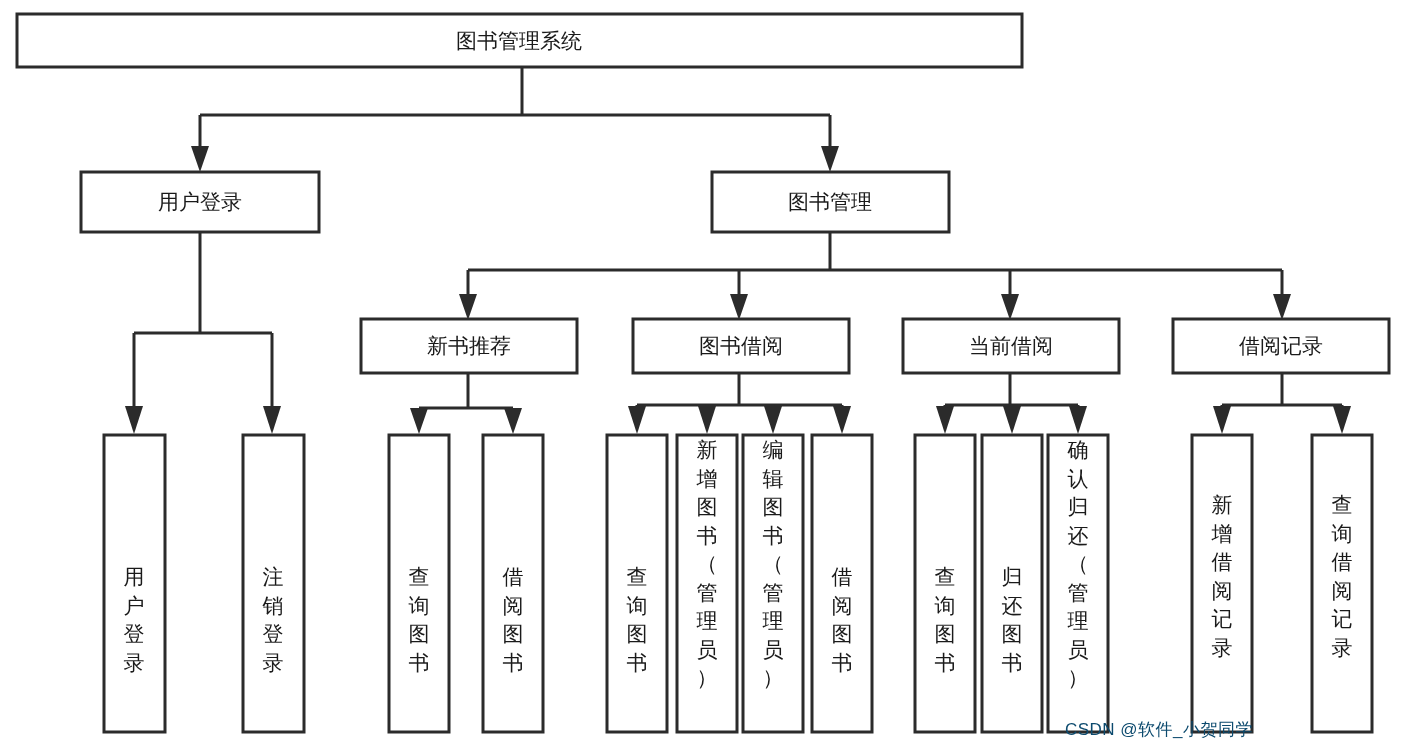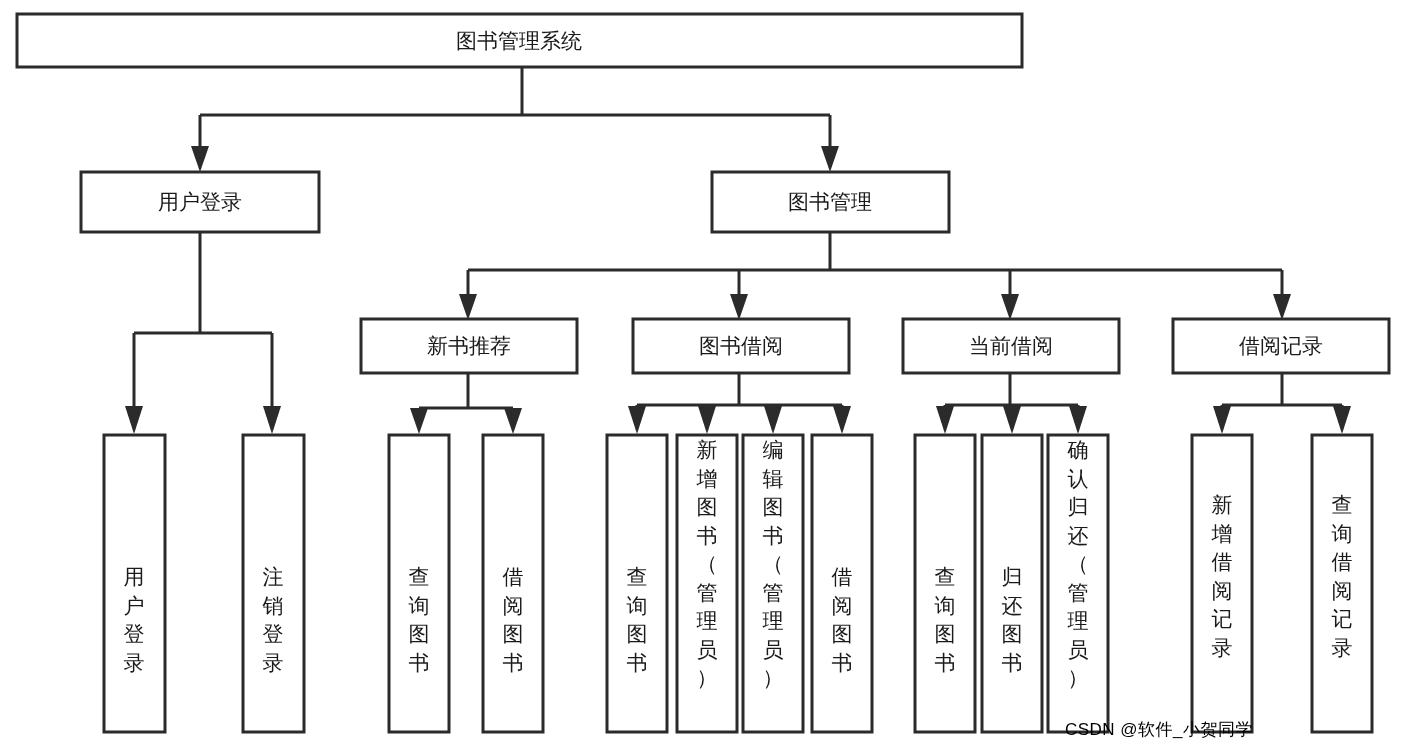--- a/index.html
+++ b/index.html
@@ -53,21 +53,21 @@
     font-family: "Liberation Sans", "DejaVu Sans", sans-serif;
     font-size: 21px;
     text-anchor: middle;
   }
   .watermark {
     position: absolute;
     right: 8px;
     bottom: 6px;
     font-family: "Liberation Sans", "DejaVu Sans", sans-serif;
     font-size: 17px;
-    color: #000000;
+    color: #0c4a6e;
     letter-spacing: 0.5px;
     white-space: nowrap;
     user-select: none;
   }
 </style>
 </head>
 <body>
 
 <div id="diagram-root">
 

